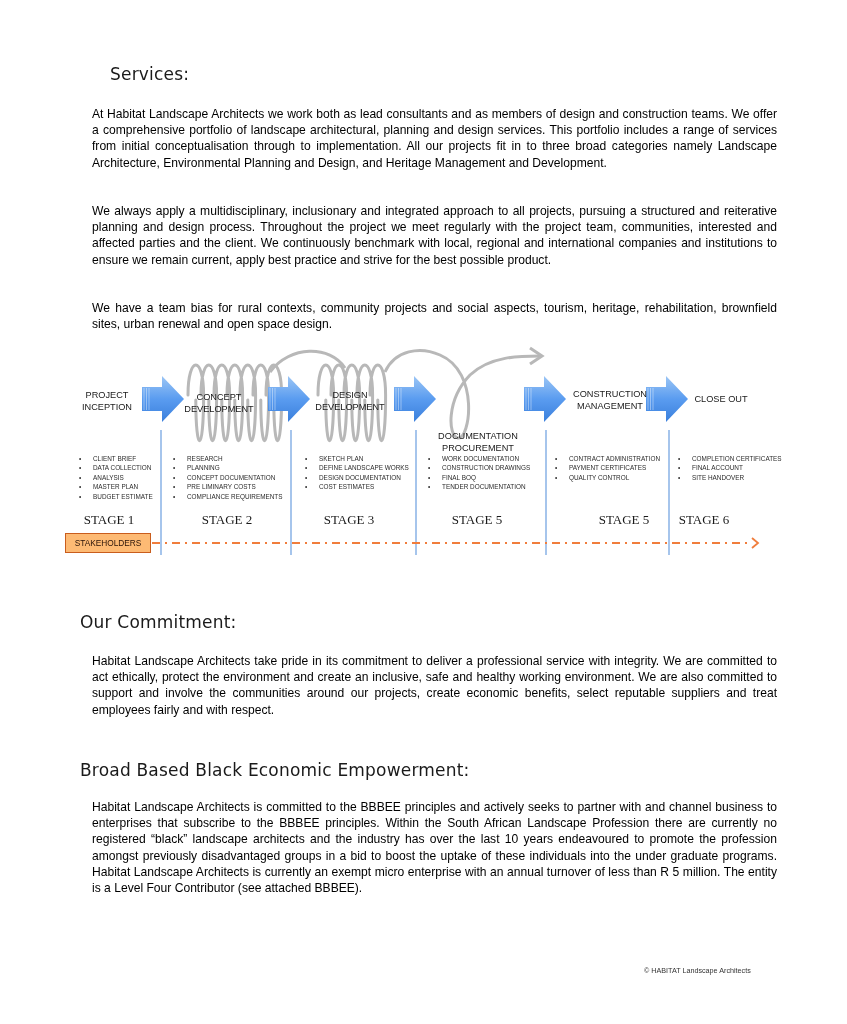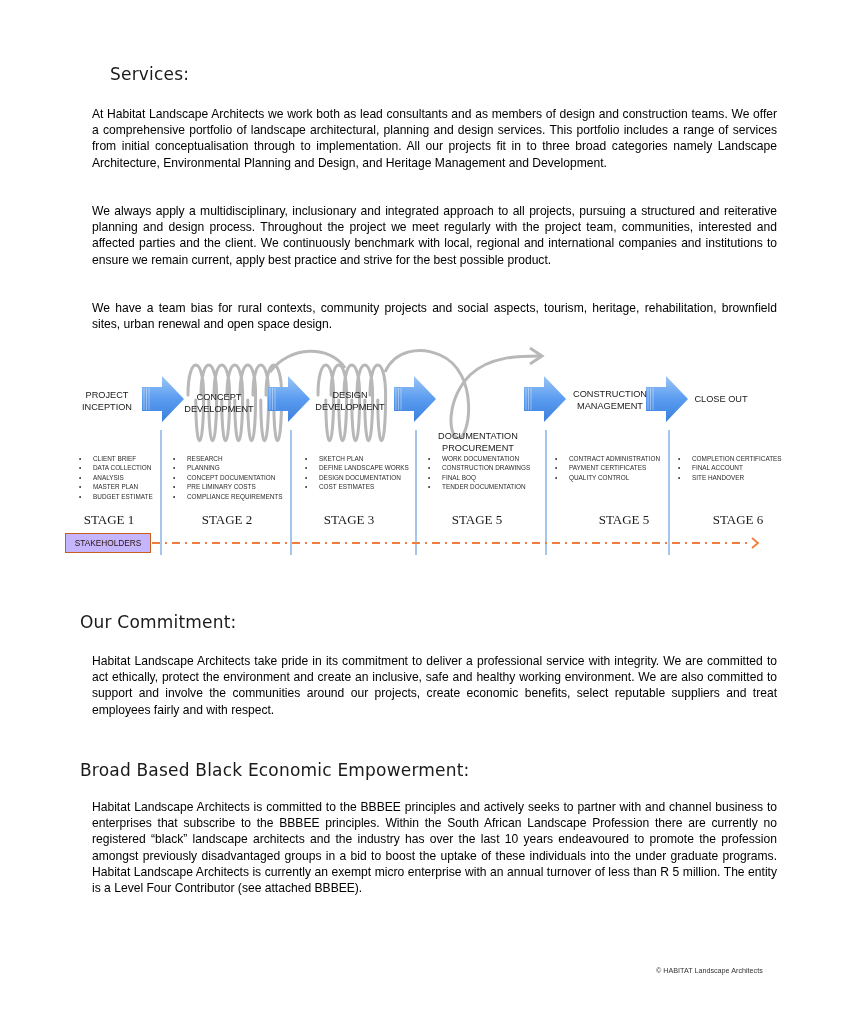--- a/index.html
+++ b/index.html
@@ -5,22 +5,22 @@
   html, body { margin: 0; padding: 0; background: #ffffff; }
   body { width: 847px; height: 1024px; position: relative; overflow: hidden; font-family: "DejaVu Sans", "Liberation Sans", sans-serif; color: #6a6a6a; }
   .heading { position: absolute; left: 80px; font-family: "DejaVu Sans", sans-serif; font-size: 17px; color: #1a1a1a; margin: 0; font-weight: normal; letter-spacing: 0.2px; }
   .para { position: absolute; left: 80px; width: 685px; font-family: "Liberation Sans", sans-serif; font-size: 12.1px; line-height: 16.2px; color: #000000; text-align: justify; margin: 12px; }
   #diagram { position: absolute; left: 0; top: 340px; width: 847px; height: 230px; }
   .stage-title { position: absolute; font-family: "Liberation Sans", sans-serif; font-size: 9.2px; color: #1a1a1a; text-align: center; line-height: 12px; white-space: nowrap; transform: translateX(-50%); }
   .bullets { position: absolute; top: 454px; font-family: "Liberation Sans", sans-serif; font-size: 6.4px; line-height: 9.4px; color: #2a2a2a; margin: 0; padding: 0; list-style: none; white-space: nowrap; }
   .bullets li { position: relative; padding-left: 14px; }
   .bullets li::before { content: "•"; position: absolute; left: 0; top: 0; }
   .stage-label { position: absolute; top: 512px; font-family: Liberation Serif, serif; font-size: 13px; color: #1a1a1a; transform: translateX(-50%); white-space: nowrap; }
-  .stakeholders { position: absolute; left: 65px; top: 533px; width: 86px; height: 20px; background: #c4b5fd; border: 1.5px solid #c95d1d; box-sizing: border-box; font-family: "Liberation Sans", sans-serif; font-size: 8.3px; color: #2a1308; display: flex; align-items: center; justify-content: center; text-align: right; }
-  .footer { position: absolute; left: 644px; top: 966px; font-family: "Liberation Sans", sans-serif; font-size: 7.2px; color: #333; white-space: nowrap; margin-left: 12px; }
+  .stakeholders { position: absolute; left: 65px; top: 533px; width: 86px; height: 20px; background: #fdba74; border: 1.5px solid #c95d1d; box-sizing: border-box; font-family: "Liberation Sans", sans-serif; font-size: 8.3px; color: #2a1308; display: flex; align-items: center; justify-content: center; text-align: right; }
+  .footer { position: absolute; left: 644px; top: 966px; font-family: "Liberation Sans", sans-serif; font-size: 7.2px; color: #333; white-space: nowrap; }
 </style>
 </head>
 <body>
 
 <h2 class="heading" style="top:64px;margin-left:30px;">Services:</h2>
 <p class="para" style="top:94px;">At Habitat Landscape Architects we work both as lead consultants and as members of design and construction teams. We offer a comprehensive portfolio of landscape architectural, planning and design services. This portfolio includes a range of services from initial conceptualisation through to implementation. All our projects fit in to three broad categories namely Landscape Architecture, Environmental Planning and Design, and Heritage Management and Development.</p>
 <p class="para" style="top:191px;">We always apply a multidisciplinary, inclusionary and integrated approach to all projects, pursuing a structured and reiterative planning and design process. Throughout the project we meet regularly with the project team, communities, interested and affected parties and the client. We continuously benchmark with local, regional and international companies and institutions to ensure we remain current, apply best practice and strive for the best possible product.</p>
 <p class="para" style="top:288px;">We have a team bias for rural contexts, community projects and social aspects, tourism, heritage, rehabilitation, brownfield sites, urban renewal and open space design.</p>
 
 <svg id="diagram" viewBox="0 340 847 230" width="847" height="230">
@@ -139,21 +139,21 @@
   <li>COMPLETION CERTIFICATES</li>
   <li>FINAL ACCOUNT</li>
   <li>SITE HANDOVER</li>
 </ul>
 
 <div class="stage-label" style="left:109px;">STAGE 1</div>
 <div class="stage-label" style="left:227px;text-align:right;">STAGE 2</div>
 <div class="stage-label" style="left:349px;">STAGE 3</div>
 <div class="stage-label" style="left:477px;">STAGE 5</div>
 <div class="stage-label" style="left:608px;padding-left:32px;">STAGE 5</div>
-<div class="stage-label" style="left:738px;">STAGE 6</div>
+<div class="stage-label" style="left:704px;">STAGE 6</div>
 
 <div class="stakeholders">
   <span>STAKEHOLDERS</span>
 </div>
 
 <h2 class="heading" style="top:612px;">Our Commitment:</h2>
 <p class="para" style="top:641px;">Habitat Landscape Architects take pride in its commitment to deliver a professional service with integrity. We are committed to act ethically, protect the environment and create an inclusive, safe and healthy working environment. We are also committed to support and involve the communities around our projects, create economic benefits, select reputable suppliers and treat employees fairly and with respect.</p>
 
 <h2 class="heading" style="top:760px;">Broad Based Black Economic Empowerment:</h2>
 <p class="para" style="top:787px;">Habitat Landscape Architects is committed to the BBBEE principles and actively seeks to partner with and channel business to enterprises that subscribe to the BBBEE principles. Within the South African Landscape Profession there are currently no registered “black” landscape architects and the industry has over the last 10 years endeavoured to promote the profession amongst previously disadvantaged groups in a bid to boost the uptake of these individuals into the under graduate programs. Habitat Landscape Architects is currently an exempt micro enterprise with an annual turnover of less than R 5 million. The entity is a Level Four Contributor (see attached BBBEE).</p>

